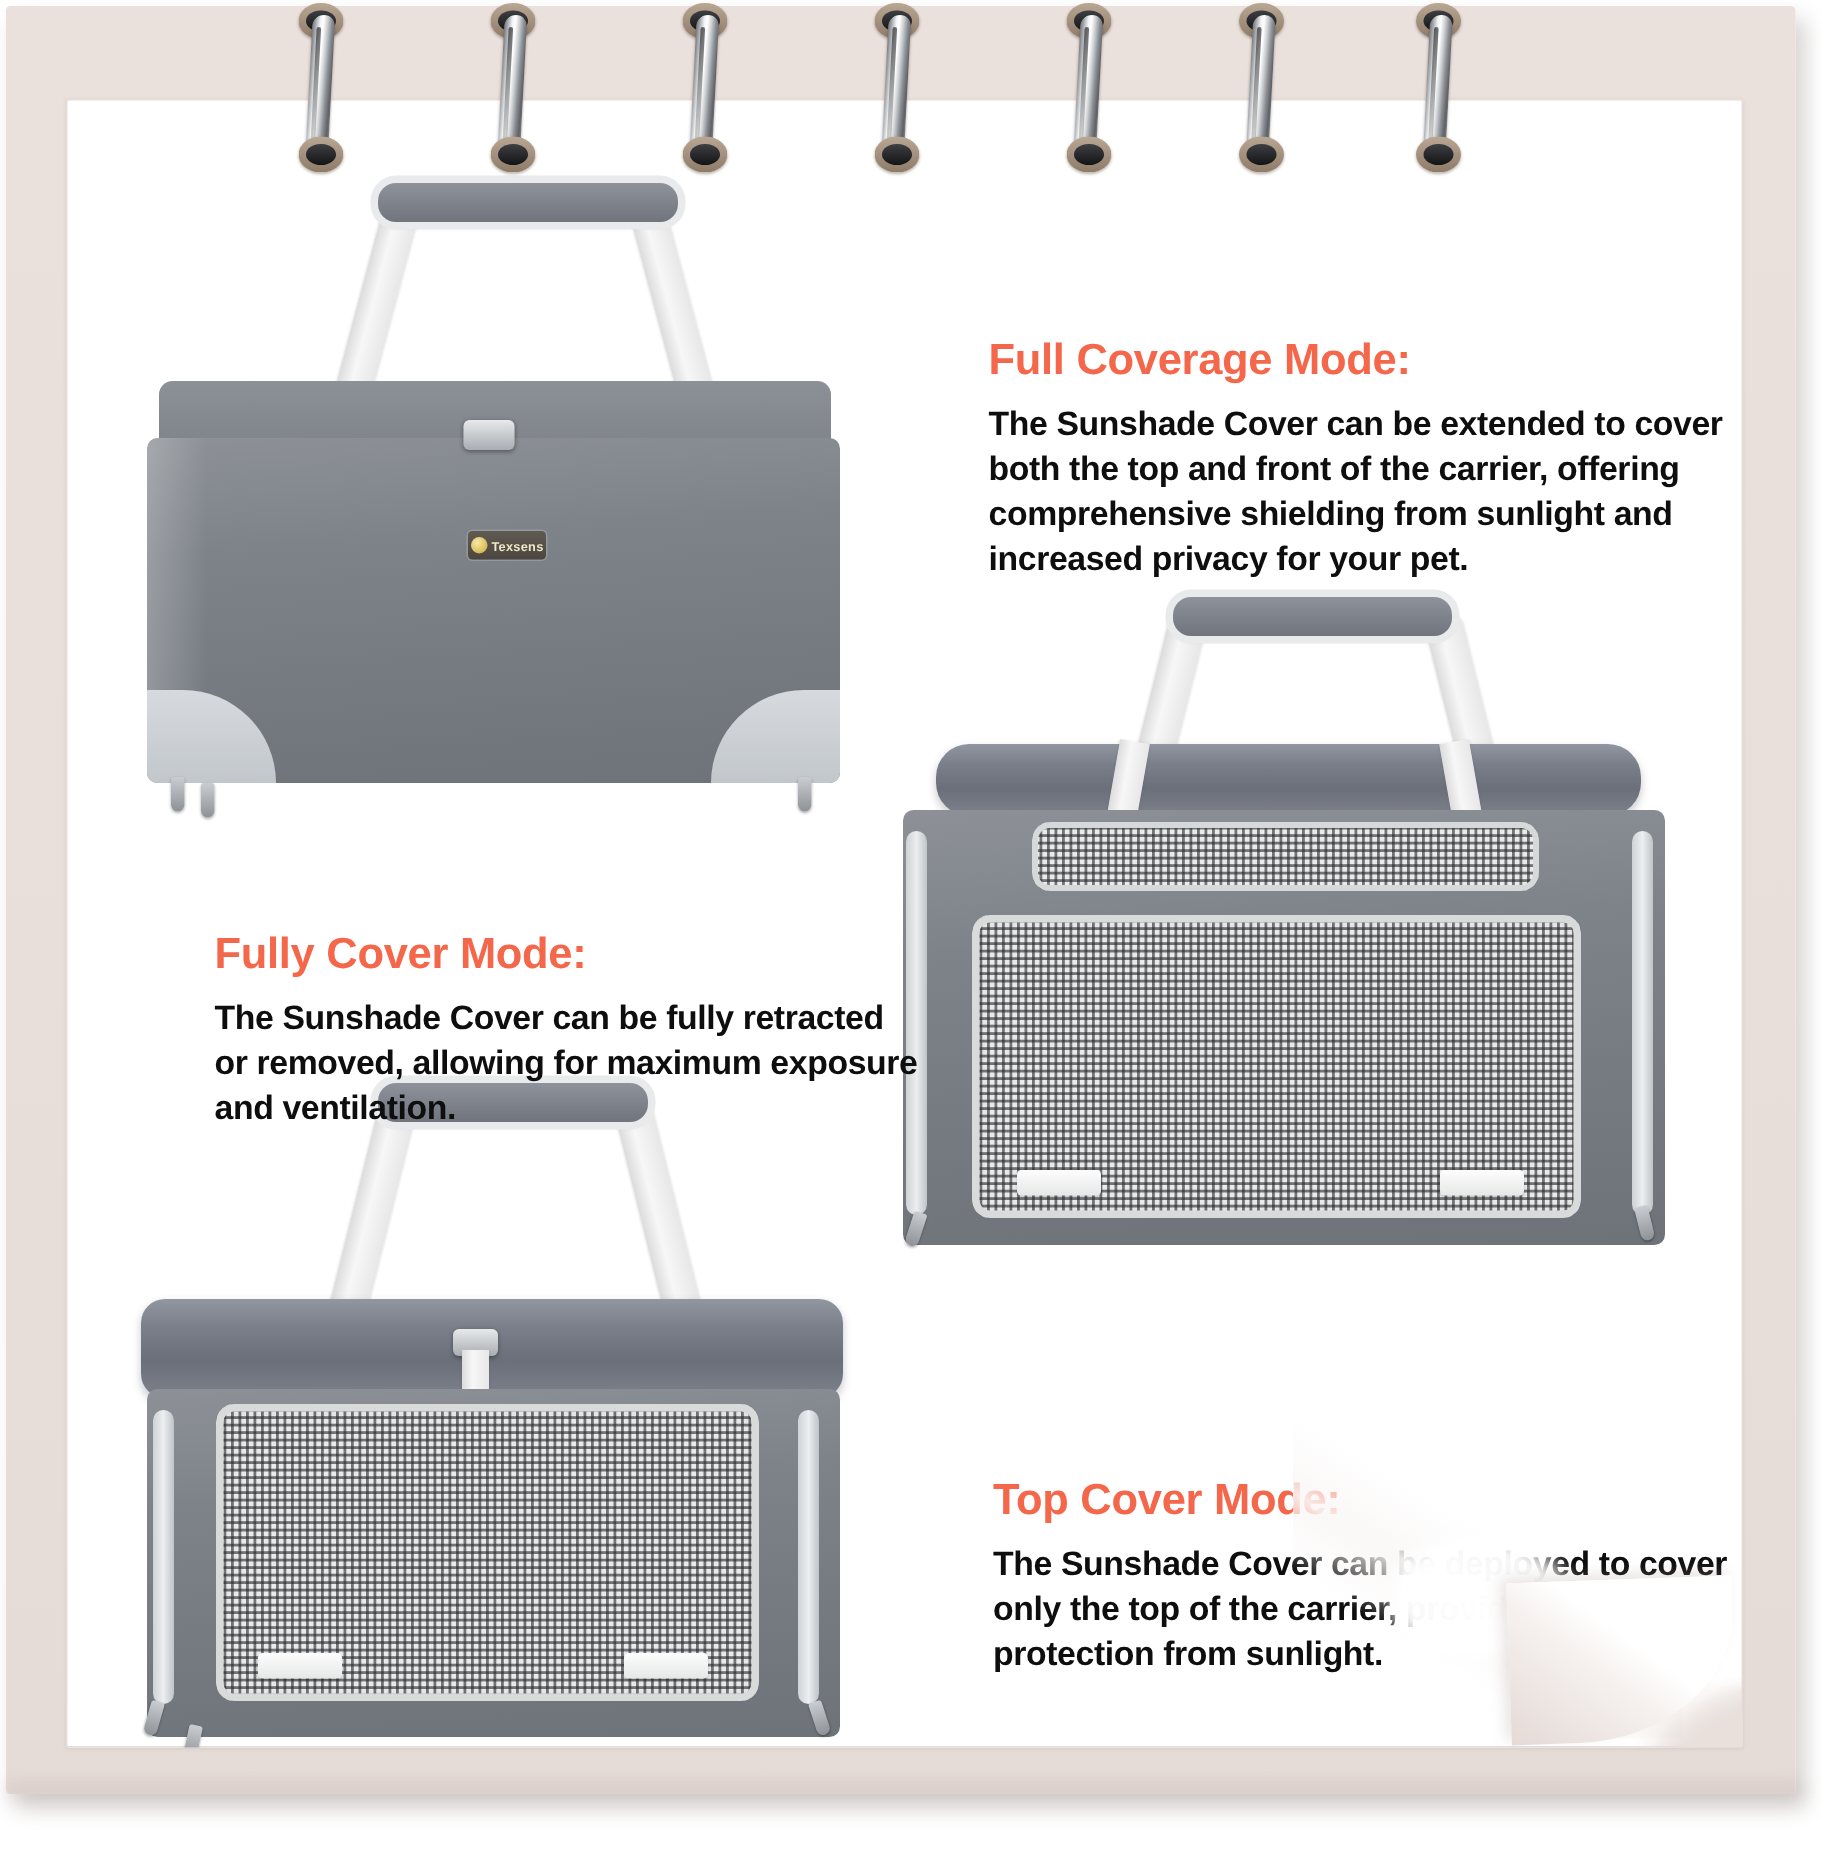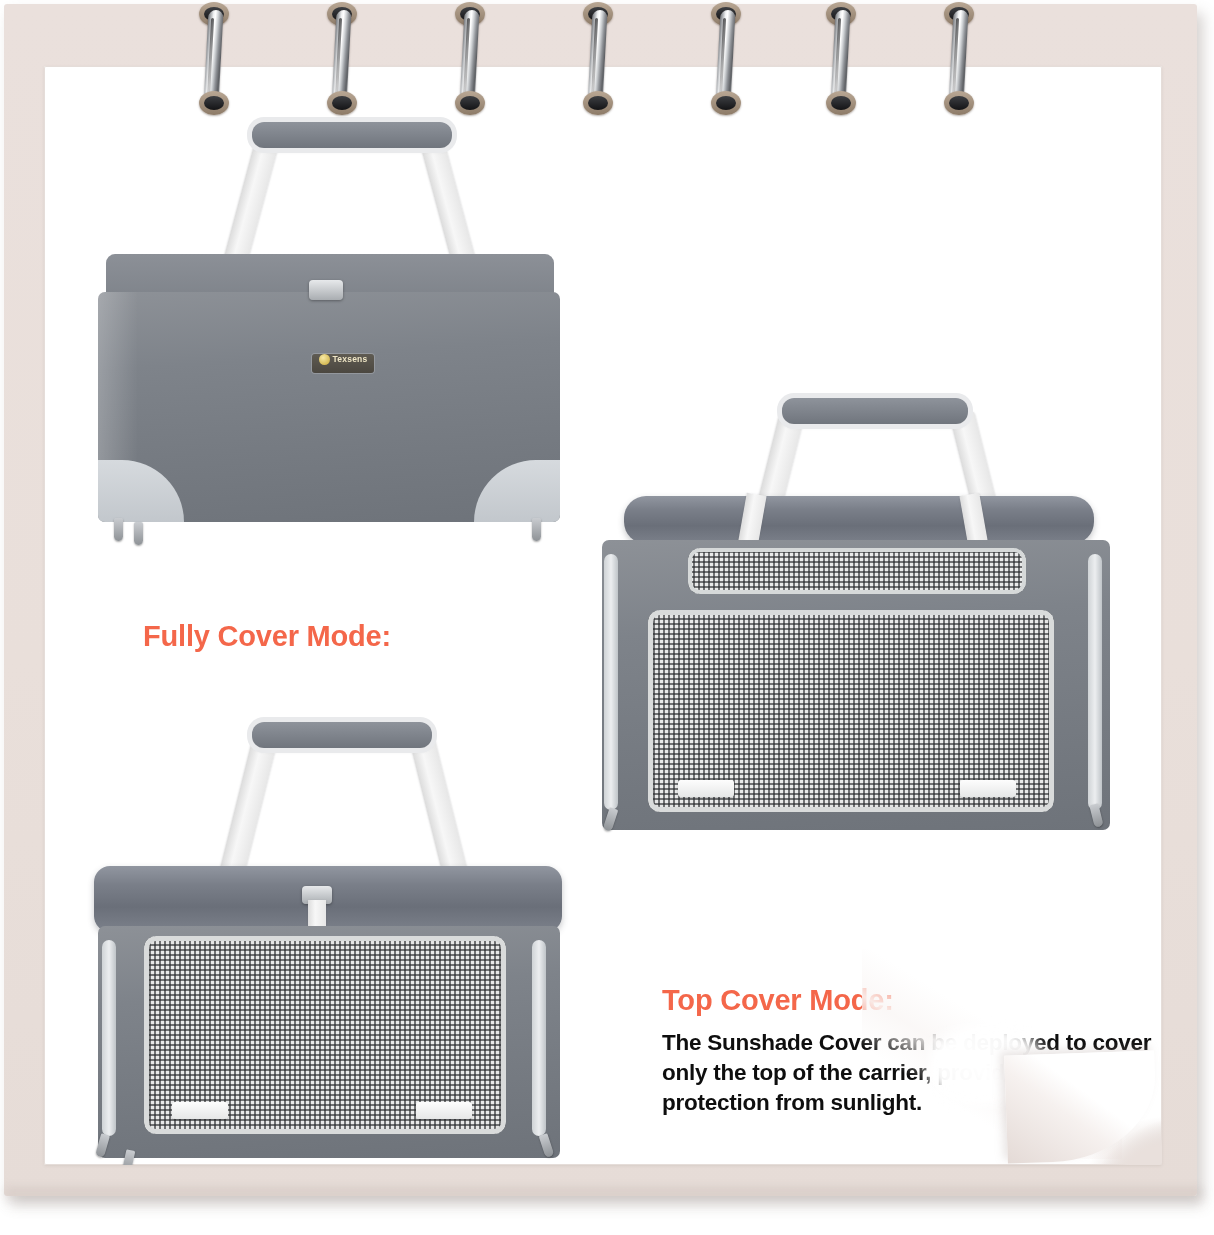--- a/index.html
+++ b/index.html
@@ -148,24 +148,24 @@
     position:absolute;border-radius:22px;
     background:linear-gradient(180deg,#9196a0 0%,#7a7f89 28%,#6a6f79 62%,#7c818b 100%);
     box-shadow:0 3px 6px rgba(70,72,80,.30);
   }
   .clasp{
     position:absolute;width:34px;height:20px;border-radius:4px;
     background:linear-gradient(180deg,#e7e9eb,#a9adb1);
     box-shadow:0 1px 3px rgba(0,0,0,.35);
   }
   .logo-tag{
-    position:absolute;width:62px;height:19px;border-radius:3px;
+    position:absolute;width:52px;height:19px;border-radius:3px;
     background:linear-gradient(180deg,#5f5b52,#4b4740);
     box-shadow:0 0 0 1px rgba(255,255,255,.18);
-    display:flex;align-items:flex-start;justify-content:center;gap:3px;
+    display:flex;align-items:center;justify-content:center;gap:3px;
   }
   .logo-mark{
     width:11px;height:11px;border-radius:50%;
     background:radial-gradient(circle at 38% 34%,#f7e9a4,#c8a736);
     flex:0 0 auto;
   }
   .logo-word{
     font-size:8.5px;font-weight:bold;color:#efe6c6;letter-spacing:.2px;
     font-family:"Liberation Sans",sans-serif;
   }
@@ -240,23 +240,28 @@
         <div class="mesh" style="left:64px;top:222px;width:362px;height:198px;"></div>
         <div class="velcro" style="left:92px;top:388px;"></div>
         <div class="velcro" style="left:336px;top:388px;"></div>
         <div class="zip-rail" style="left:22px;top:226px;width:14px;height:196px;border-radius:7px;"></div>
         <div class="zip-rail" style="left:452px;top:226px;width:14px;height:196px;border-radius:7px;"></div>
         <div class="zip-pull" style="left:18px;top:420px;transform:rotate(16deg);"></div>
         <div class="zip-pull" style="left:44px;top:436px;transform:rotate(12deg);"></div>
         <div class="zip-pull" style="left:462px;top:420px;transform:rotate(-18deg);"></div>
       </div>
 
+      <div class="txt" id="txt-full">
+        <h2 class="mode-title">Full Coverage Mode:</h2>
+        <p class="mode-body">The Sunshade Cover can be extended to cover both the top and front of the carrier, offering comprehensive shielding from sunlight and increased privacy for your pet.</p>
+      </div>
 
       <div class="txt" id="txt-open">
         <h2 class="mode-title">Fully Cover Mode:</h2>
+        <p class="mode-body">The Sunshade Cover can be fully retracted or removed, allowing for maximum exposure and ventilation.</p>
       </div>
 
       <div class="txt" id="txt-top">
         <h2 class="mode-title">Top Cover Mode:</h2>
         <p class="mode-body">The Sunshade Cover can be deployed to cover only the top of the carrier, providing overhead protection from sunlight.</p>
       </div>
 
       <div class="sheen"></div>
       <div class="curl"></div>
       <div class="curl-soft"></div>

